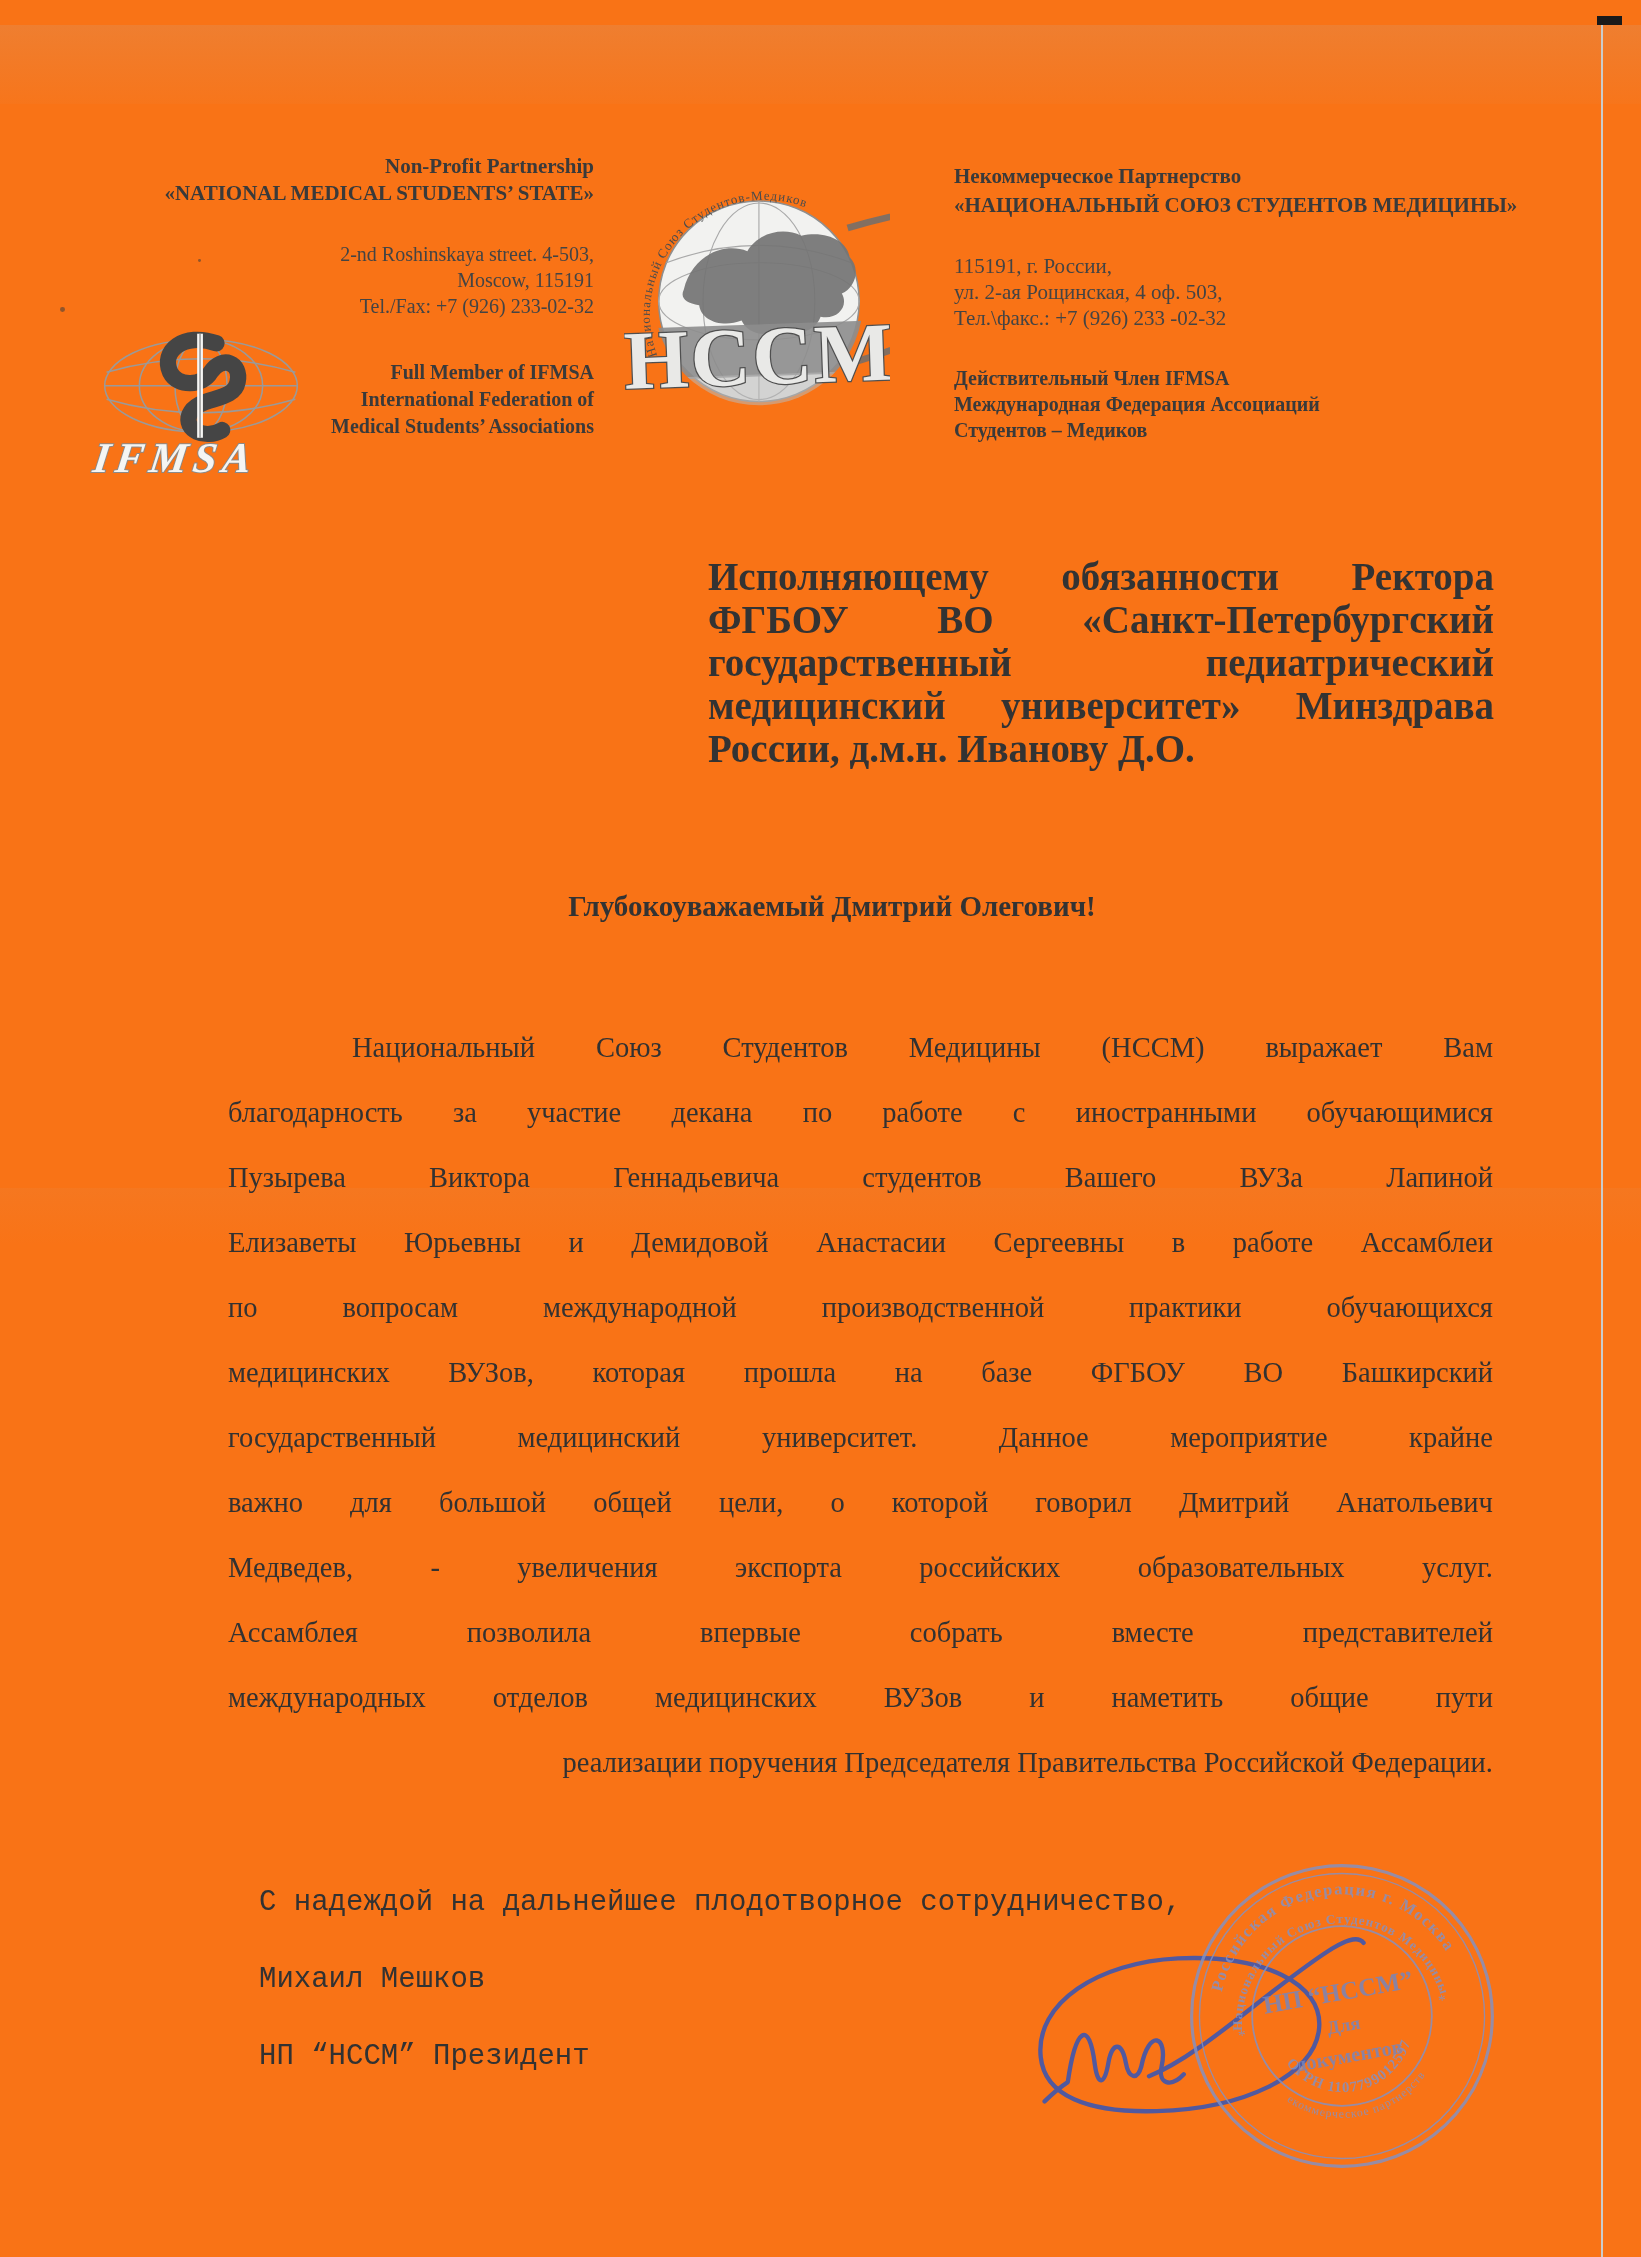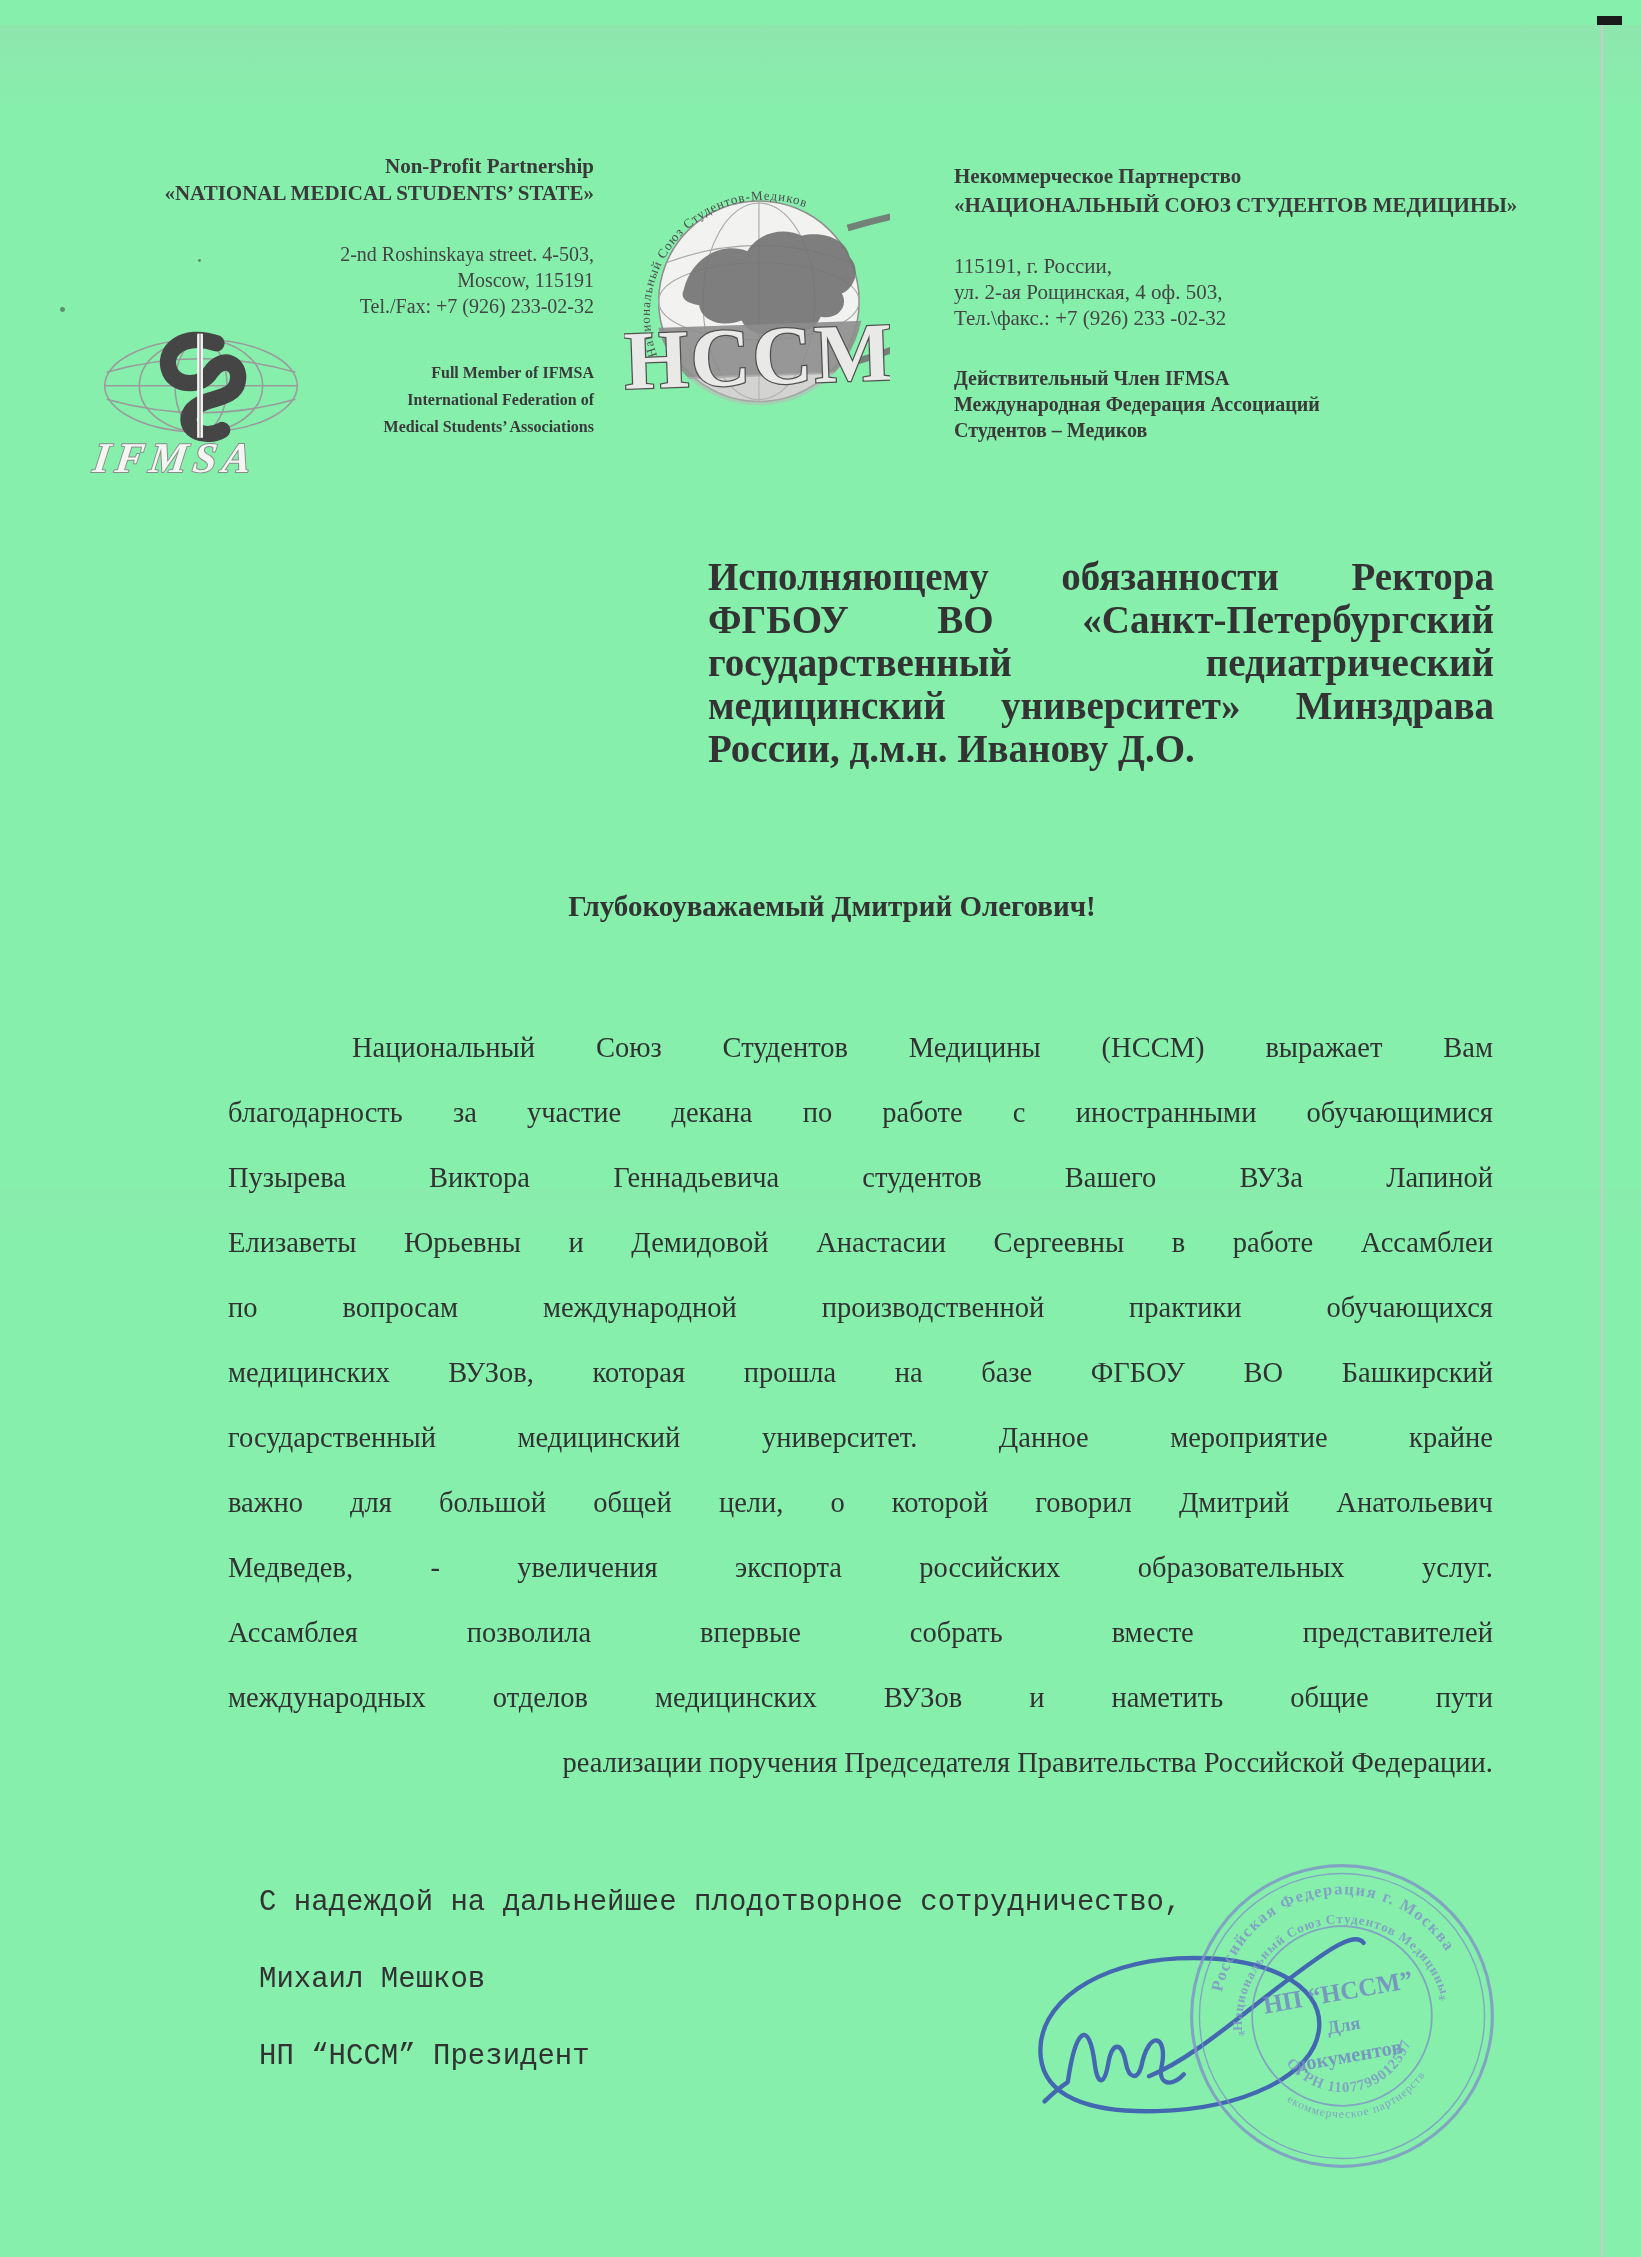--- a/index.html
+++ b/index.html
@@ -1,31 +1,31 @@
 <!DOCTYPE html>
 <html><head>
 <meta charset="utf-8">
 <style>
   html,body{margin:0;padding:0;background:#e8e8e6;}
-  .page{position:relative;width:1641px;height:2257px;margin:0 auto;background:#86efac;
+  .page{position:relative;width:1641px;height:2257px;margin:0 auto;background:#f97316;
         font-family:"Liberation Serif", serif;color:#2e2e2e;overflow:hidden;}
   .scanband{position:absolute;left:0;width:100%;pointer-events:none;}
   .band-top{top:25px;height:79px;background:linear-gradient(180deg,rgba(185,185,182,.16),rgba(185,185,182,.03));}
   .band-mid{top:1188px;height:58px;background:linear-gradient(180deg,rgba(185,185,182,.06),rgba(185,185,182,0));}
   .edge-line{position:absolute;left:1601px;top:19.3px;width:1.9px;height:2238px;background:#cbccca;}
   .edge-cap{position:absolute;left:1597px;top:16.4px;width:25px;height:8.7px;background:#1a1a1a;}
   .speck{position:absolute;width:4.8px;height:4.8px;border-radius:50%;background:rgba(60,60,60,.55);}
 
   
   .lh-left-top{position:absolute;left:97px;top:153px;width:497px;text-align:right;
       font-weight:bold;font-size:21px;line-height:27px;color:#3a3a3a;}
   .lh-left-addr{position:absolute;left:97px;top:241px;width:497px;text-align:right;
       font-size:20px;line-height:26px;color:#444;}
   .lh-left-mem{position:absolute;left:97px;top:359px;width:497px;text-align:right;
-      font-weight:bold;font-size:16px;line-height:27px;color:#3a3a3a;}
+      font-weight:bold;font-size:20px;line-height:27px;color:#3a3a3a;}
   .lh-right-org{position:absolute;left:954px;top:162px;width:579px;
       font-weight:bold;font-size:21px;line-height:29px;color:#3a3a3a;}
   .lh-right-addr{position:absolute;left:954px;top:253px;width:579px;
       font-size:21px;line-height:26px;color:#444;}
   .lh-right-mem{position:absolute;left:954px;top:365px;width:579px;
       font-weight:bold;font-size:20px;line-height:26px;color:#3a3a3a;}
   .logo-ifmsa{position:absolute;left:83px;top:326px;width:236px;height:158px;}
   .logo-nccm{position:absolute;left:624px;top:135px;width:266px;height:294px;}
 
   

